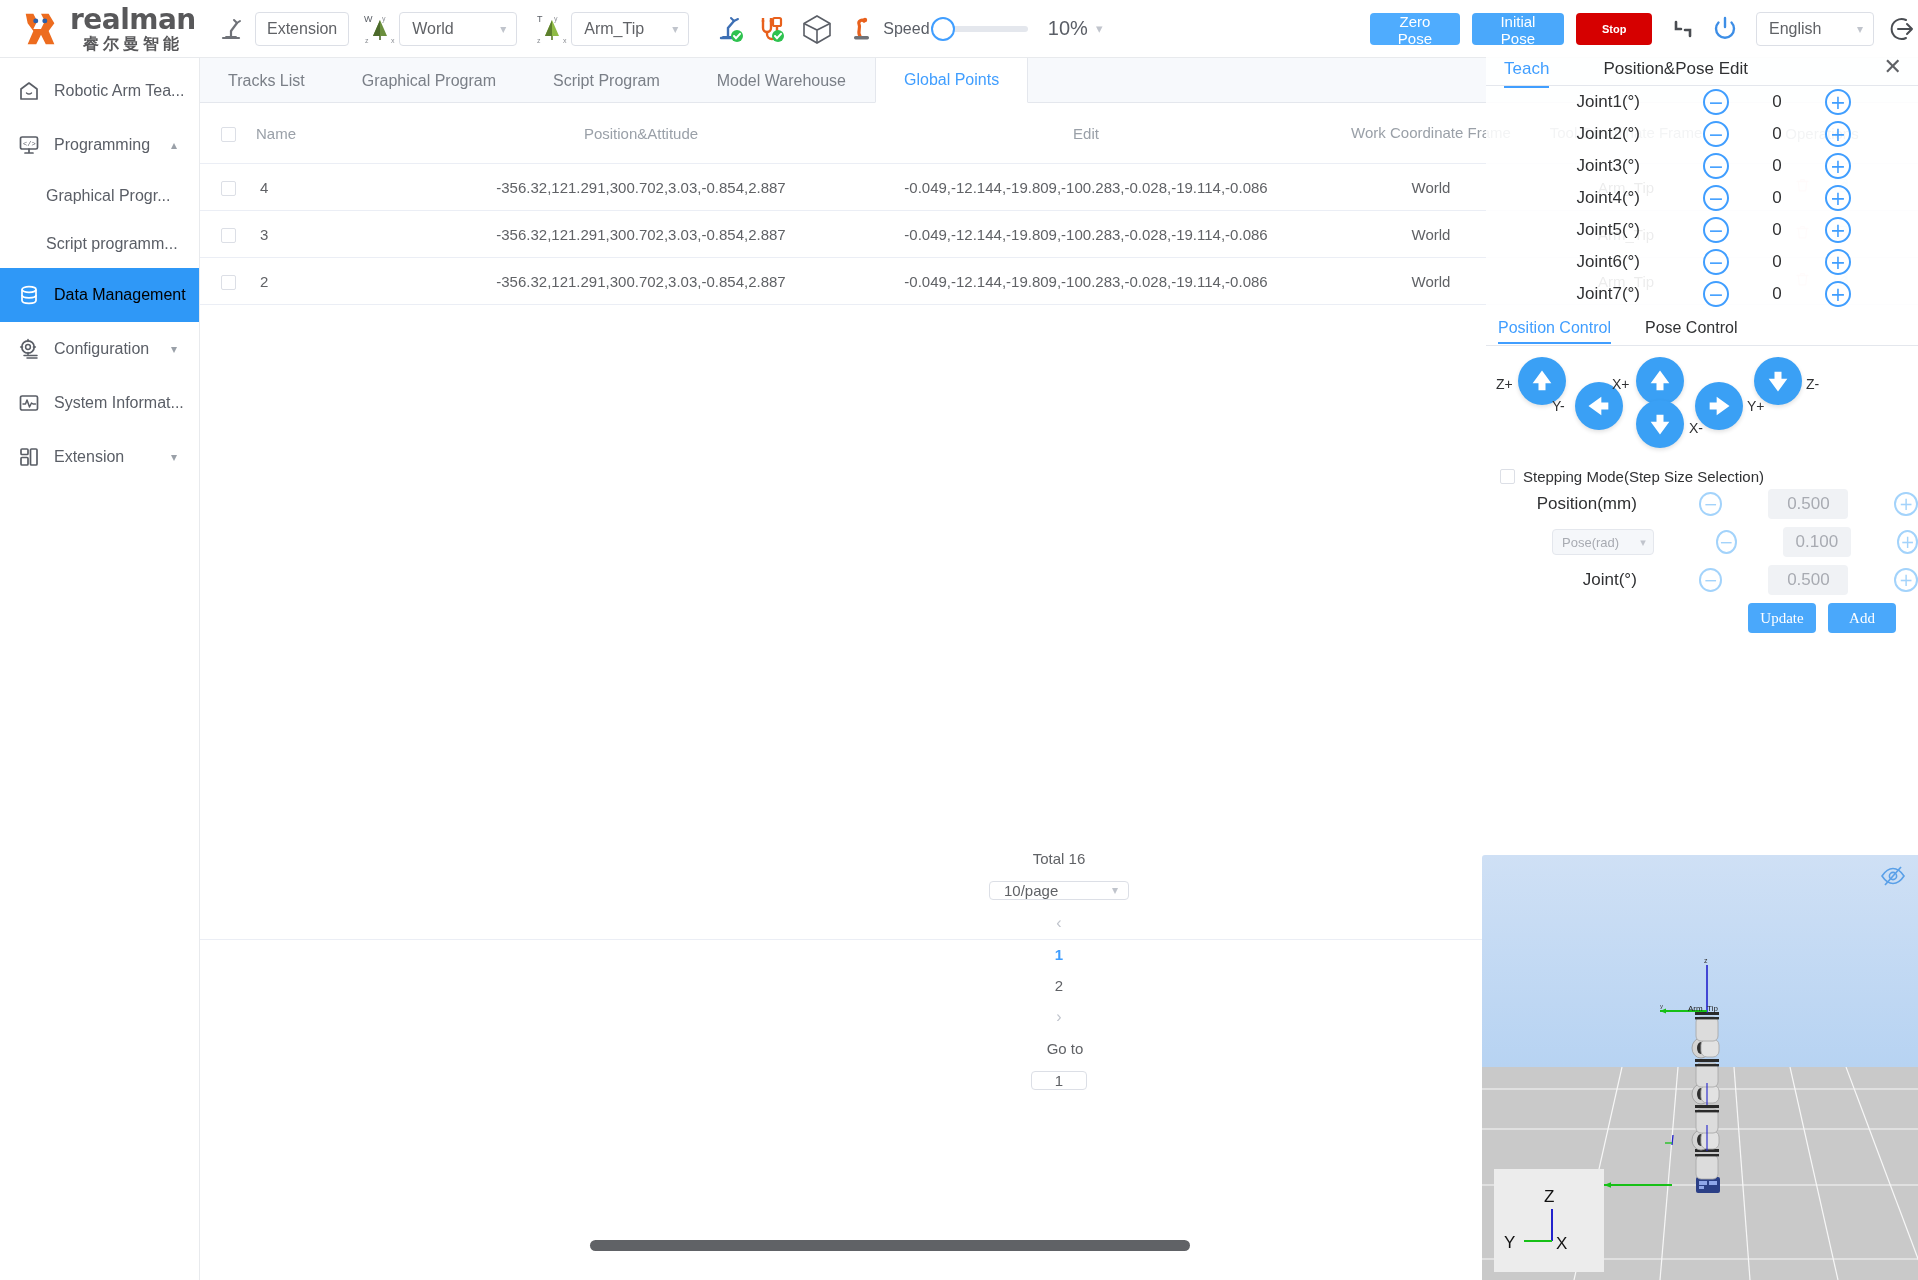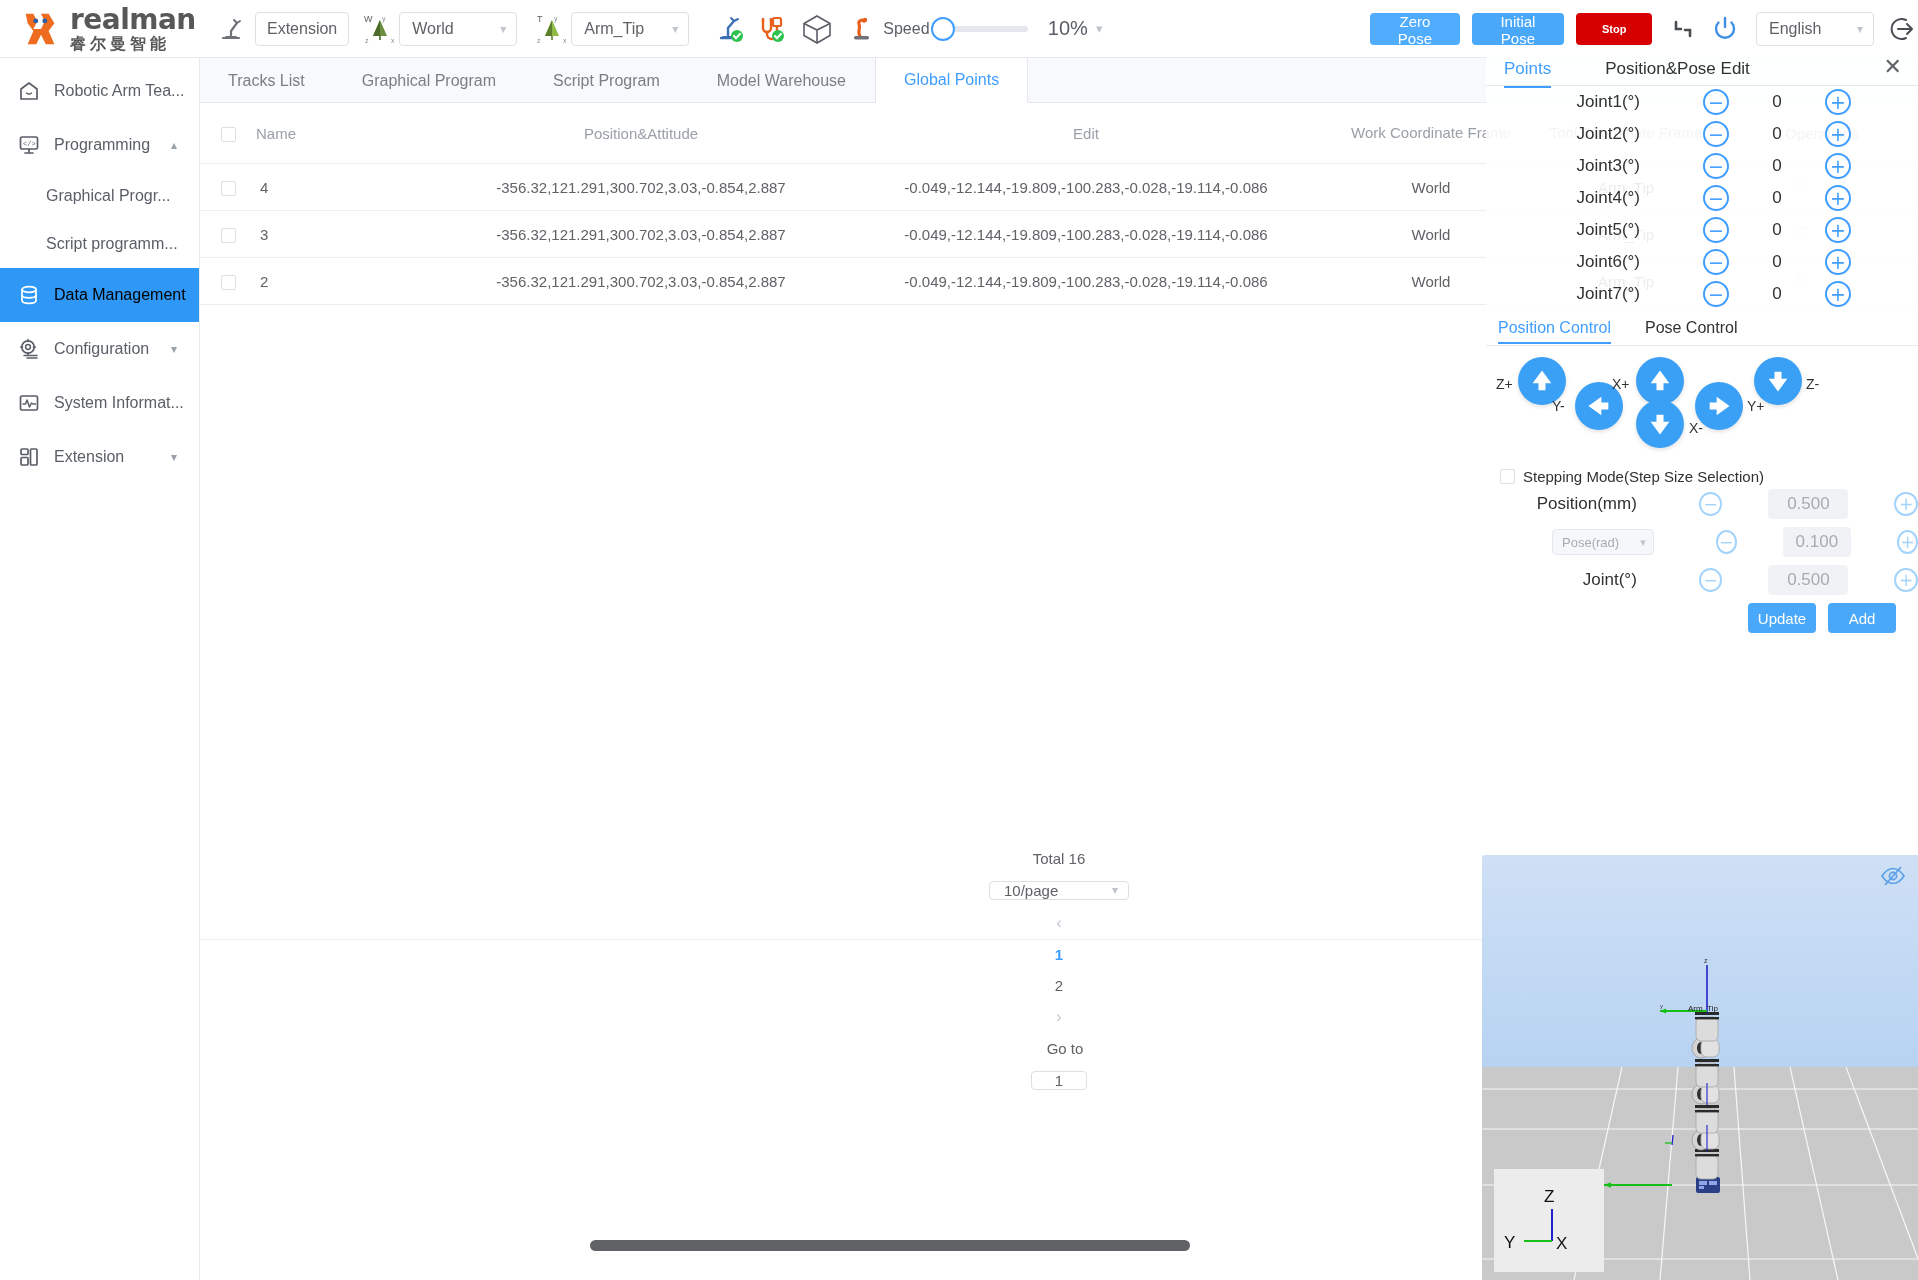--- a/index.html
+++ b/index.html
@@ -14,21 +14,21 @@
   #app { position: relative; width: 1918px; height: 1280px; }
 
   
   .topbar {
     position: absolute; top: 0; left: 0; width: 1918px; height: 58px;
     background: #ffffff;
     border-bottom: 1px solid #e8eaed;
     display: flex; align-items: center;
     z-index: 40;
   }
-  .logo-wrap { display: flex; align-items: center; margin-left: 20px; width: 175px; }
+  .logo-wrap { display: flex; align-items: center; margin-left: 20px; width: 175px; text-align: center; }
   .logo-mark { width: 42px; height: 42px; flex: 0 0 42px; }
   .logo-text { margin-left: 8px; line-height: 1; }
   .logo-en { font-size: 28px; font-weight: bold; color: #58585a; letter-spacing: -0.5px; font-family: "DejaVu Sans", sans-serif; }
   .logo-cn { font-size: 16px; font-weight: bold; color: #58585a; letter-spacing: 4px; margin-top: 2px; }
 
   .tb-icon { flex: 0 0 auto; display: flex; align-items: center; justify-content: center; }
   .pill-box {
     height: 34px; border: 1px solid #dcdfe6; border-radius: 4px;
     display: flex; align-items: center; padding: 0 11px;
     font-size: 16px; color: #606266; background: #fff; white-space: nowrap;
@@ -218,21 +218,21 @@
     font-size: 17px; line-height: 1; cursor: pointer; font-family: "DejaVu Sans", sans-serif;
   }
   .s-minus { margin-left: 30px; }
   .s-input {
     width: 82px; height: 30px; margin: 0 14px; background: #f0f2f5; border: none; border-radius: 4px;
     display: flex; align-items: center; justify-content: center; font-size: 17px; color: #a8abb2;
   }
   .act-row { display: flex; justify-content: flex-end; padding-right: 22px; margin-top: 4px; gap: 12px; }
   .act-btn {
     width: 68px; height: 30px; background: #4aa8fb; color: #fff; border: none; border-radius: 4px;
-    font-size: 15px; cursor: pointer; font-family: Liberation Sans, sans-serif;
+    font-size: 15px; cursor: pointer; font-family: Liberation Serif, serif;
   }
 
   
   .viewport {
     position: absolute; left: 1482px; top: 855px; width: 436px; height: 425px;
     overflow: hidden; z-index: 50; border-top-left-radius: 3px;
   }
   .vp-sky {
     position: absolute; left: 0; top: 0; width: 436px; height: 212px;
     background: linear-gradient(180deg,#cfe0f5 0%, #b7d3f2 100%);
@@ -579,21 +579,21 @@
         <span>1</span>
       </div>
     </div>
   </div>
 
   <div class="hscroll"></div>
 
   <div class="teach">
 
     <div class="teach-tabs">
-      <span class="t-tab active">Points</span>
+      <span class="t-tab active">Teach</span>
       <span class="t-tab" style="margin-left:54px;">Position&amp;Pose Edit</span>
       <span class="t-close">✕</span>
     </div>
 
     <div>
       <div class="joint-row">
         <span class="j-label">Joint1(°)</span>
         <span class="j-minus">−</span>
         <span class="j-val">0</span>
         <span class="j-plus">+</span>

